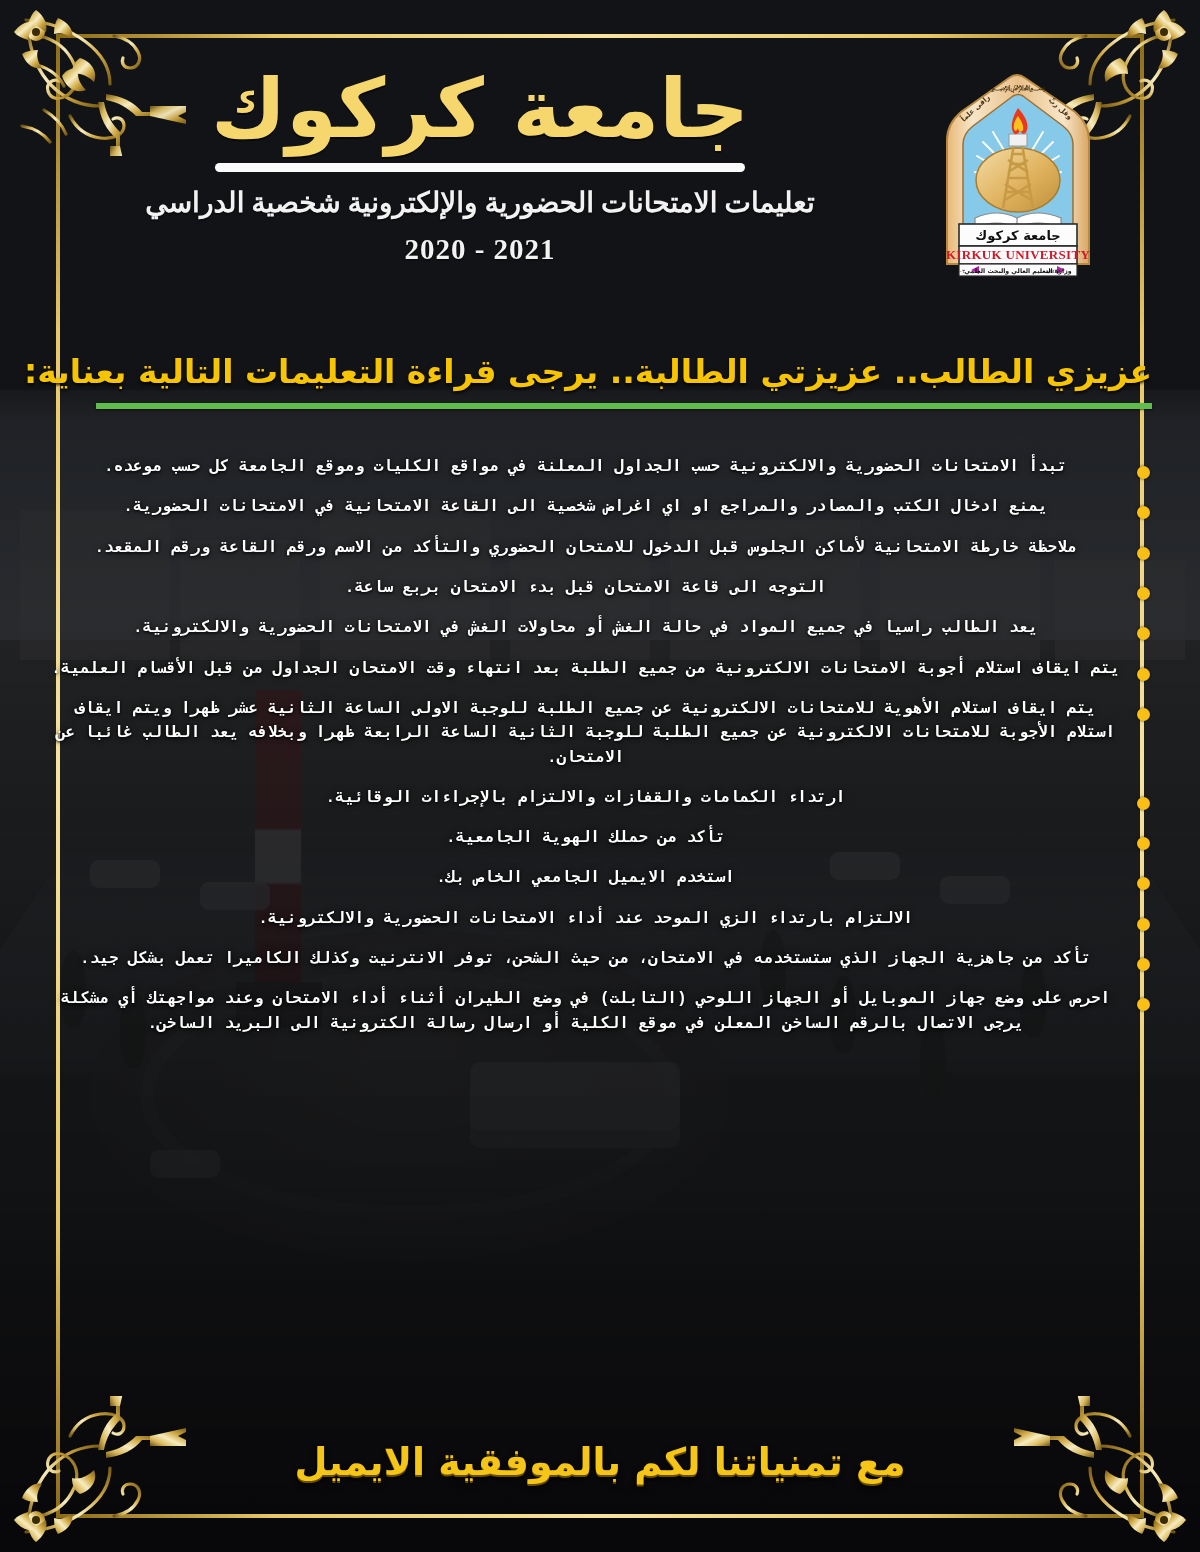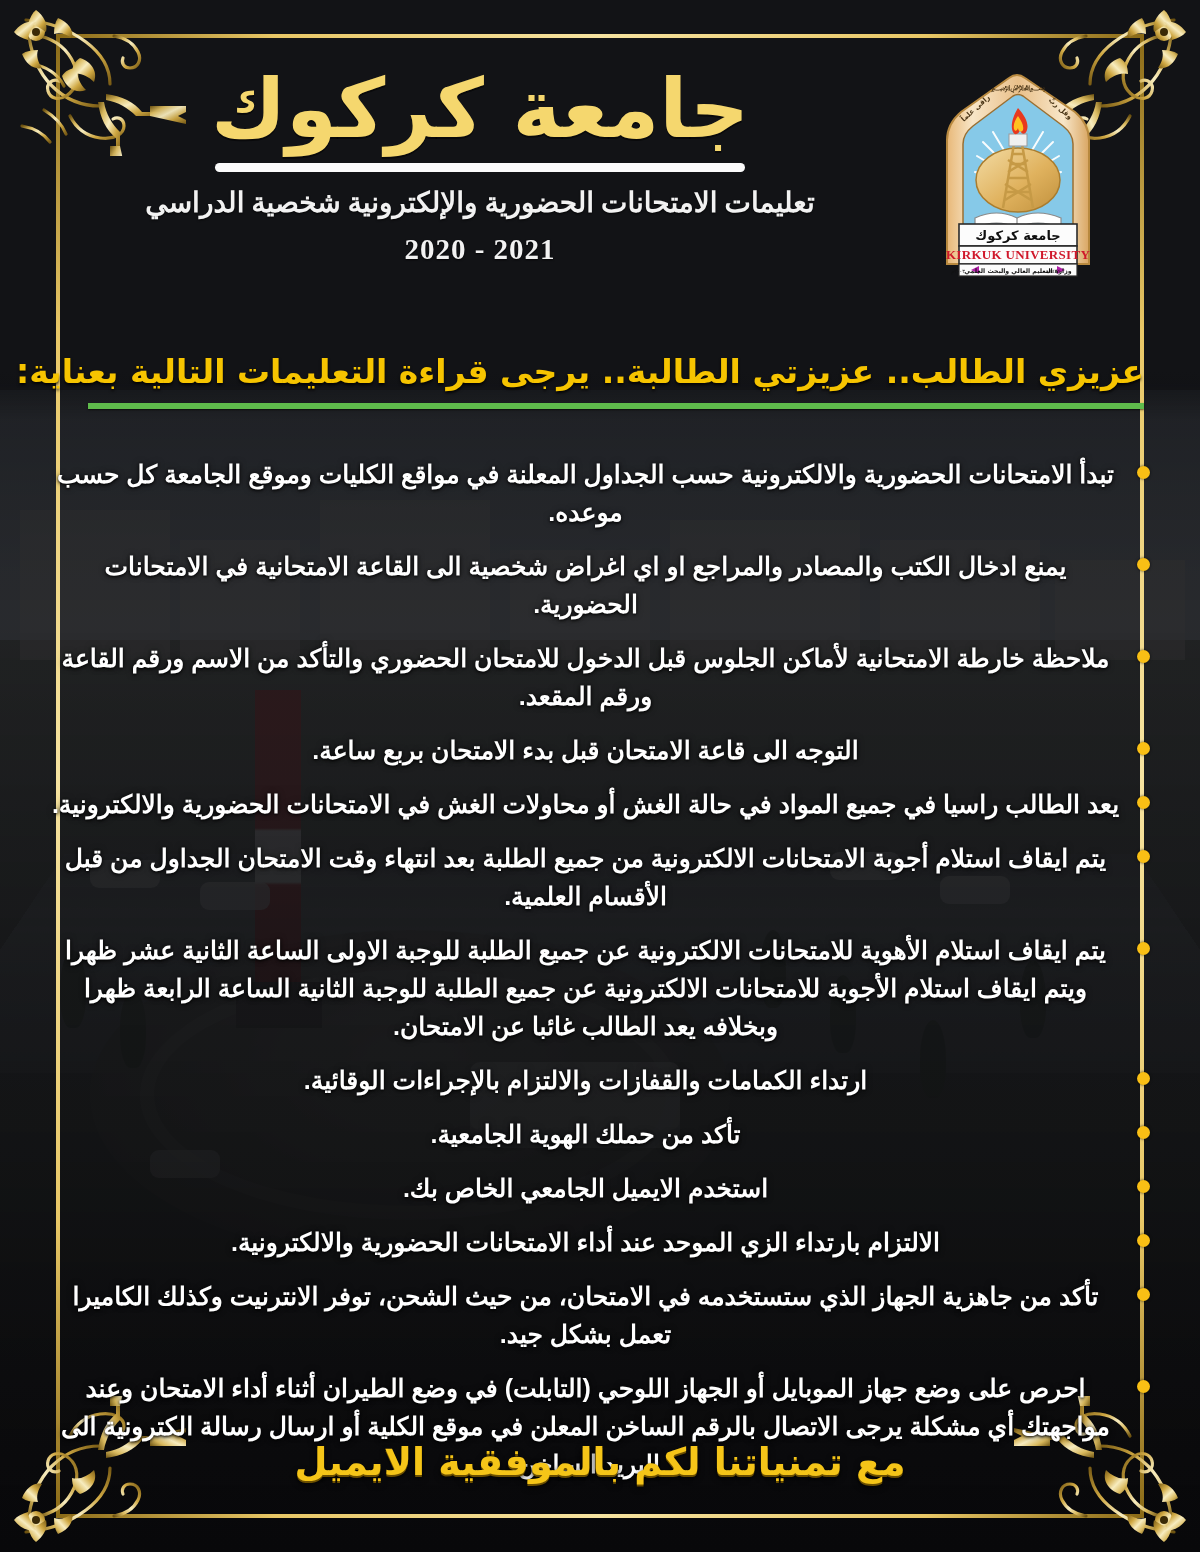--- a/index.html
+++ b/index.html
@@ -155,21 +155,21 @@
     display: block;
     font-family: "Liberation Serif", serif;
     font-size: 29px;
     letter-spacing: 1px;
     margin-top: 4px;
     direction: ltr;
   }
 
   
   .lead {
-    position: absolute; left: 40px; top: 352px; width: 1104px;
+    position: absolute; left: 48px; top: 352px; width: 1104px;
     text-align: center;
   }
   .lead-text {
     font-family: "DejaVu Sans", sans-serif;
     font-size: 33px;
     font-weight: 700;
     color: #f6c400;
     direction: rtl;
     text-shadow: 0 2px 3px rgba(0,0,0,.85);
     white-space: nowrap;
@@ -197,22 +197,22 @@
   }
   .dot {
     flex: 0 0 auto;
     width: 13px; height: 13px; border-radius: 50%;
     background: #f9bf15;
     margin-top: 11px;
     box-shadow: 0 0 3px rgba(0,0,0,.7);
   }
   .item-text {
     flex: 1 1 auto;
-    font-family: Liberation Sans, sans-serif;
-    font-size: 25px;
+    font-family: Liberation Mono, monospace;
+    font-size: 16px;
     font-weight: 700;
     line-height: 1.52;
     color: #ffffff;
     text-align: center;
     text-shadow: 0 1px 3px rgba(0,0,0,.95), 0 0 6px rgba(0,0,0,.7);
     direction: rtl;
   }
   .item.wide .item-text { text-align: center; }
 
   

